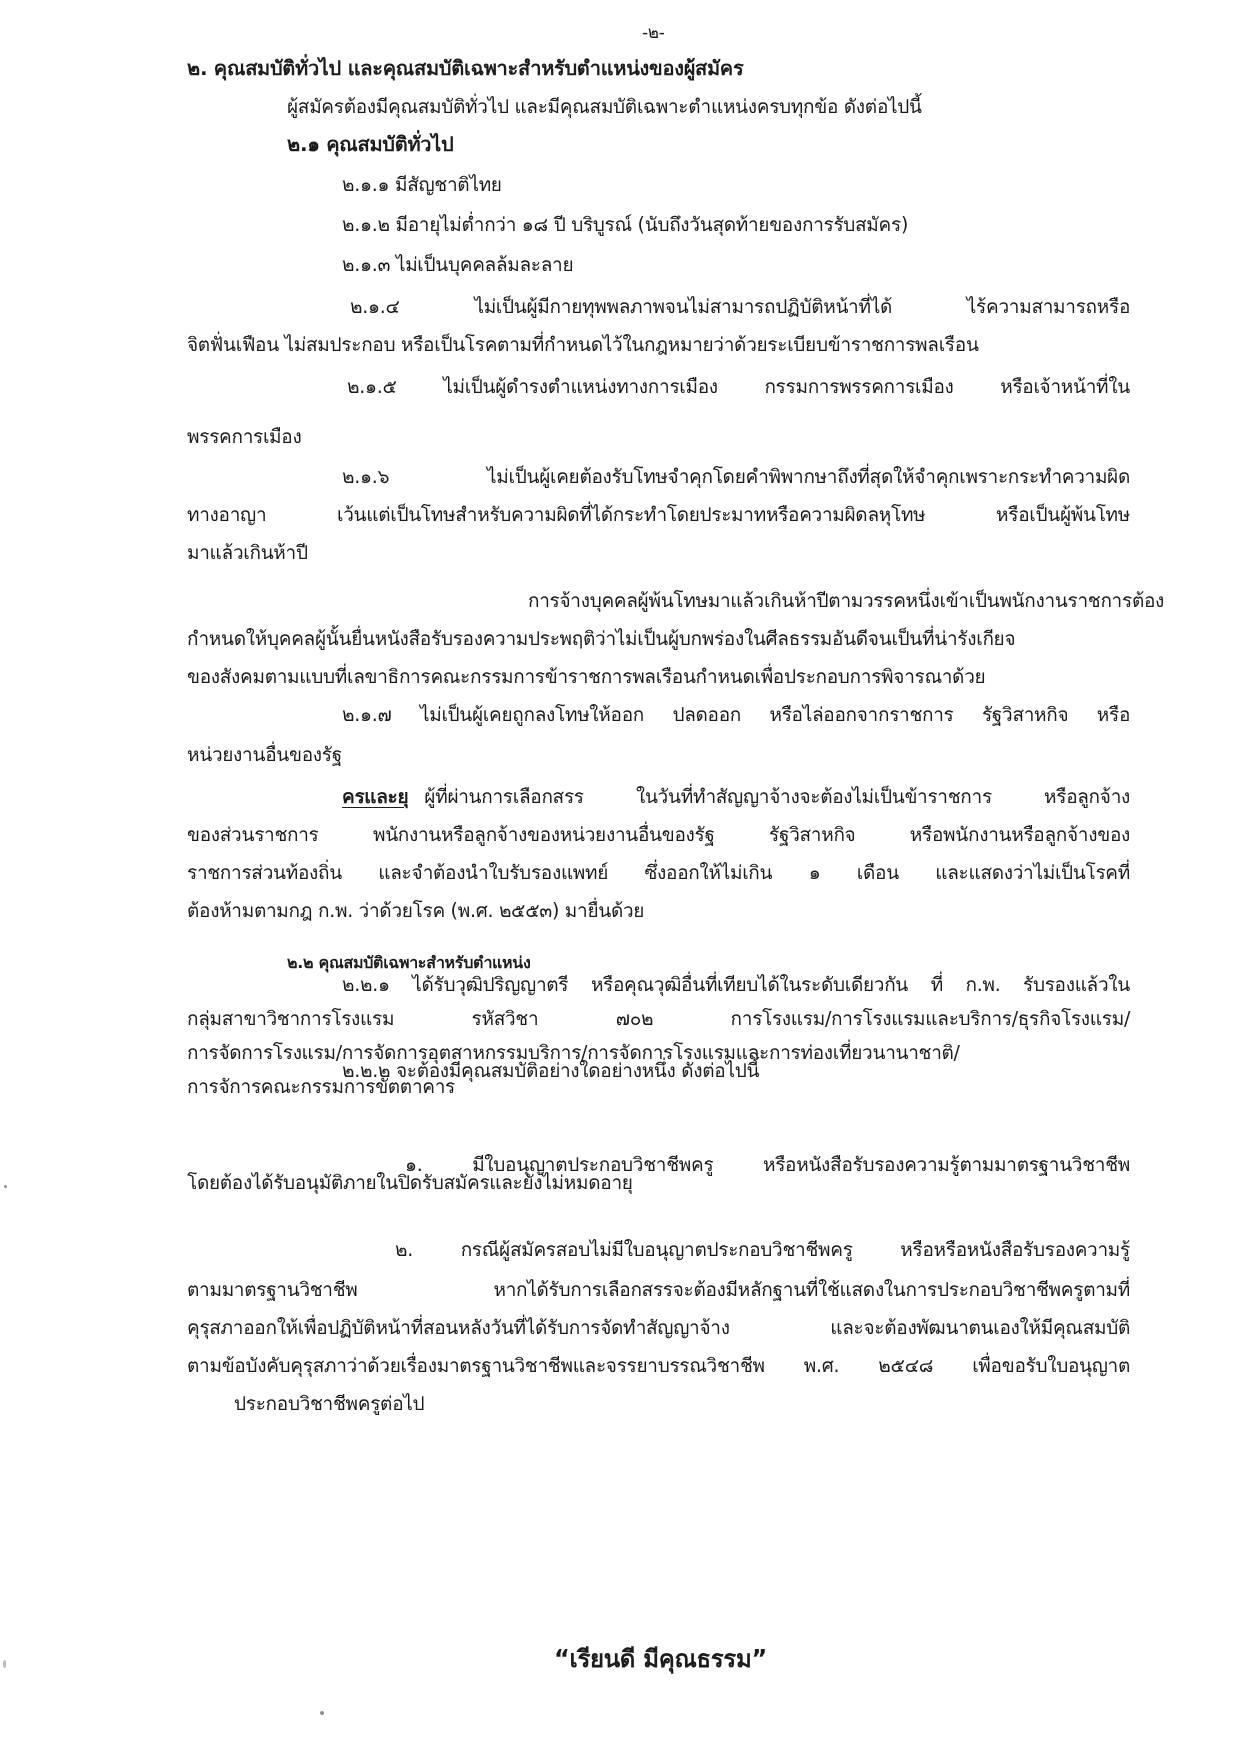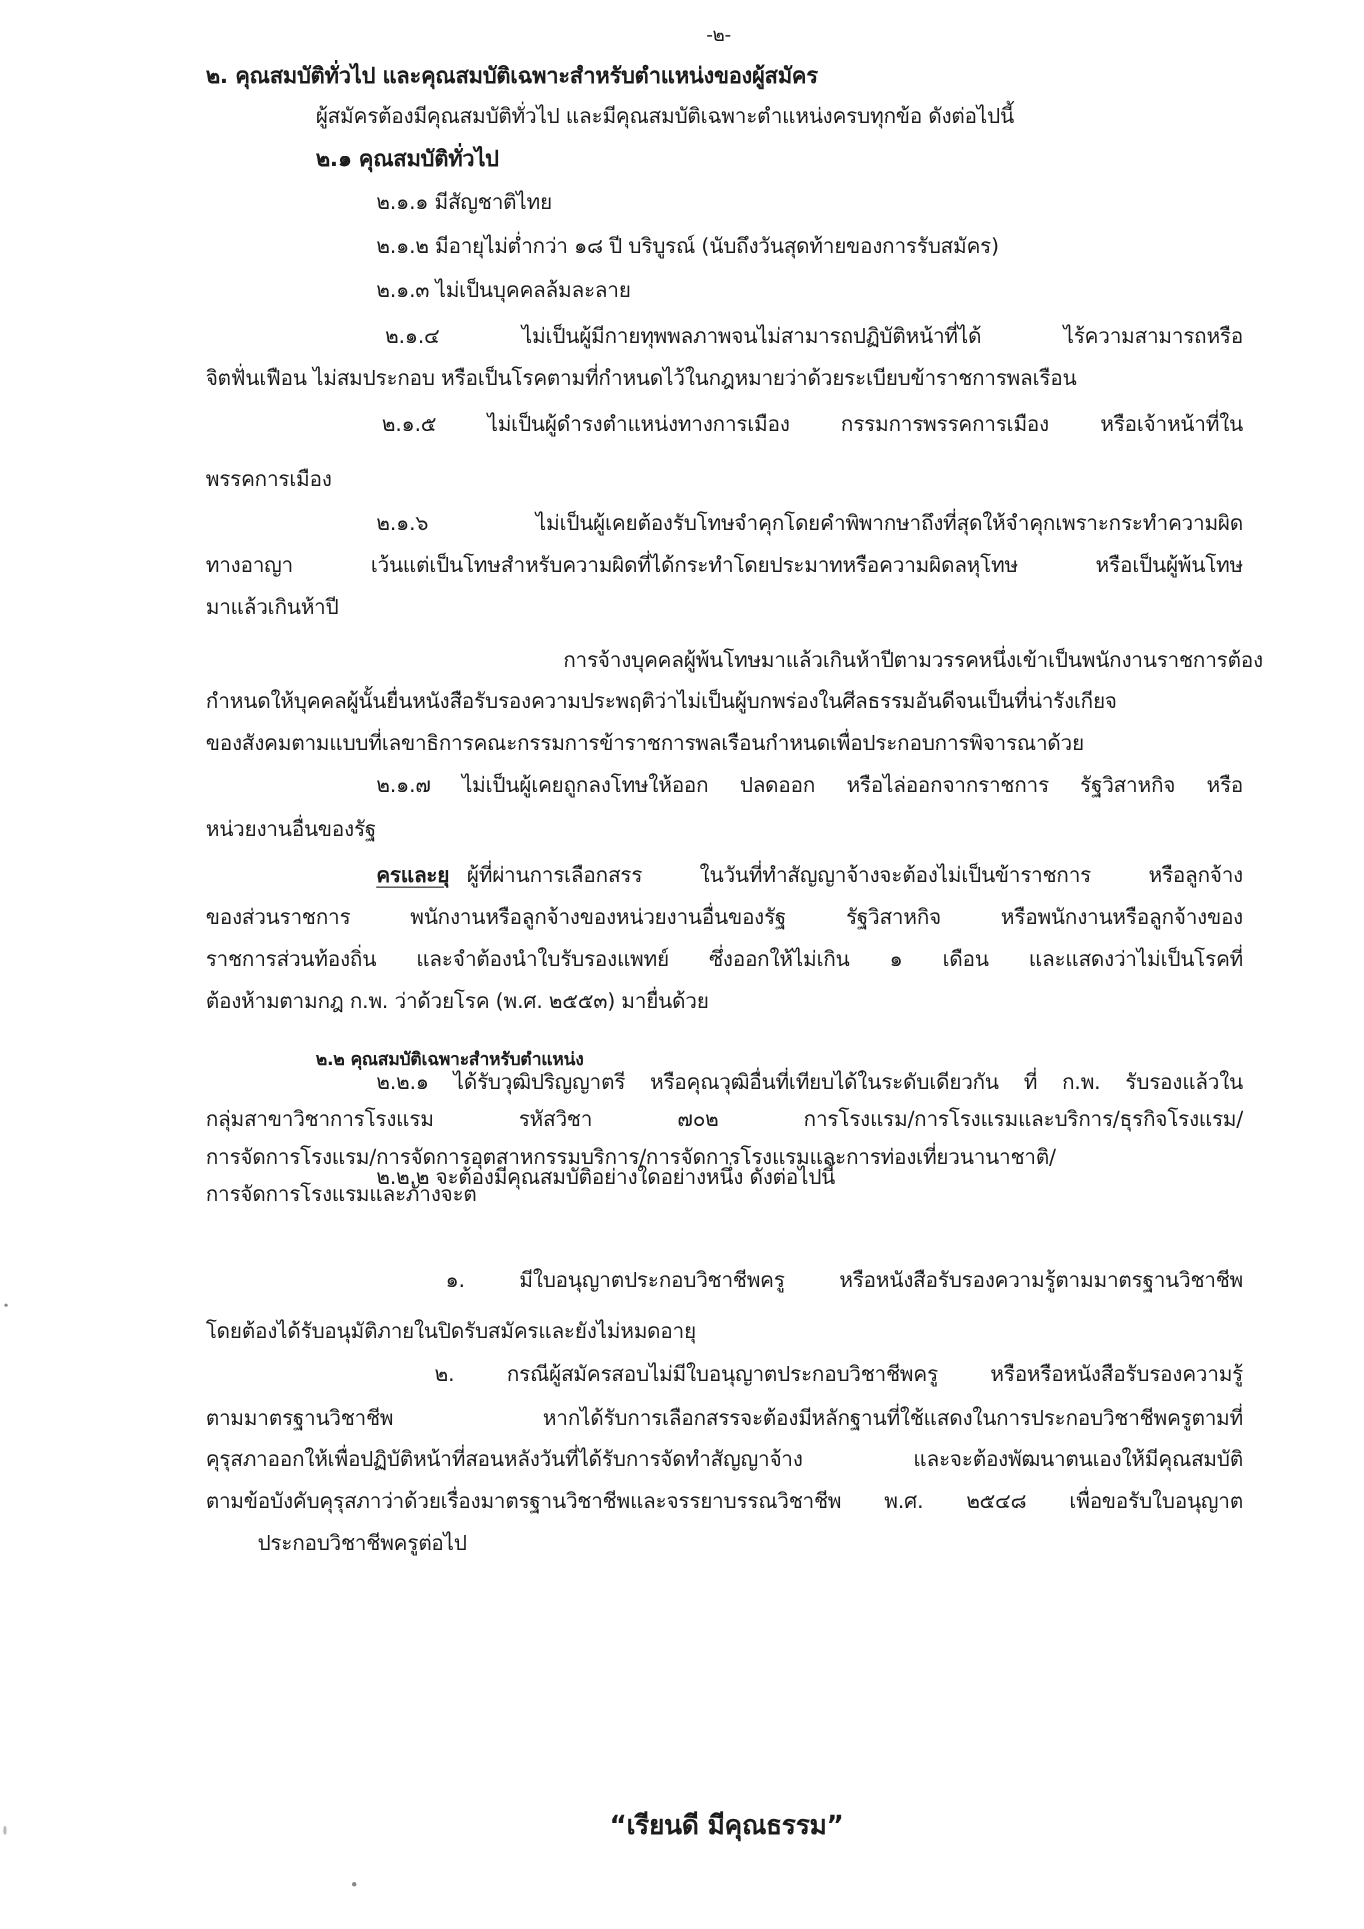--- a/index.html
+++ b/index.html
@@ -39,46 +39,46 @@
   <div class="line just" style="left:350px; top:292px; width:780px;">๒.๑.๔ ไม่เป็นผู้มีกายทุพพลภาพจนไม่สามารถปฏิบัติหน้าที่ได้  ไร้ความสามารถหรือ</div>
   <div class="line" style="left:187px; top:330px;">จิตฟั่นเฟือน ไม่สมประกอบ  หรือเป็นโรคตามที่กำหนดไว้ในกฎหมายว่าด้วยระเบียบข้าราชการพลเรือน</div>
 
   <div class="line just" style="left:347px; top:372px; width:783px;">๒.๑.๕ ไม่เป็นผู้ดำรงตำแหน่งทางการเมือง  กรรมการพรรคการเมือง  หรือเจ้าหน้าที่ใน</div>
   <div class="line" style="left:187px; top:422px;">พรรคการเมือง</div>
 
   <div class="line just" style="left:342px; top:462px; width:788px;">๒.๑.๖ ไม่เป็นผู้เคยต้องรับโทษจำคุกโดยคำพิพากษาถึงที่สุดให้จำคุกเพราะกระทำความผิด</div>
   <div class="line just" style="left:187px; top:500px; width:943px;">ทางอาญา เว้นแต่เป็นโทษสำหรับความผิดที่ได้กระทำโดยประมาทหรือความผิดลหุโทษ หรือเป็นผู้พ้นโทษ</div>
   <div class="line" style="left:187px; top:538px;">มาแล้วเกินห้าปี</div>
 
-  <div class="line just" style="left:512px; top:586px; width:610px;">การจ้างบุคคลผู้พ้นโทษมาแล้วเกินห้าปีตามวรรคหนึ่งเข้าเป็นพนักงานราชการต้อง</div>
+  <div class="line just" style="left:528px; top:586px; width:610px;">การจ้างบุคคลผู้พ้นโทษมาแล้วเกินห้าปีตามวรรคหนึ่งเข้าเป็นพนักงานราชการต้อง</div>
   <div class="line just" style="left:187px; top:624px; width:943px;">กำหนดให้บุคคลผู้นั้นยื่นหนังสือรับรองความประพฤติว่าไม่เป็นผู้บกพร่องในศีลธรรมอันดีจนเป็นที่น่ารังเกียจ</div>
   <div class="line" style="left:187px; top:662px;">ของสังคมตามแบบที่เลขาธิการคณะกรรมการข้าราชการพลเรือนกำหนดเพื่อประกอบการพิจารณาด้วย</div>
 
   <div class="line just" style="left:342px; top:700px; width:788px;">๒.๑.๗ ไม่เป็นผู้เคยถูกลงโทษให้ออก  ปลดออก  หรือไล่ออกจากราชการ  รัฐวิสาหกิจ  หรือ</div>
   <div class="line" style="left:187px; top:740px;">หน่วยงานอื่นของรัฐ</div>
 
   <div class="line" style="left:342px; top:782px; width:788px; display:flex; justify-content:space-between;">
     <span class="bold underline">ครและยุ</span>
     <span class="just" style="flex:1; margin-left:16px; display:block;">ผู้ที่ผ่านการเลือกสรร  ในวันที่ทำสัญญาจ้างจะต้องไม่เป็นข้าราชการ  หรือลูกจ้าง</span>
   </div>
   <div class="line just" style="left:187px; top:820px; width:943px;">ของส่วนราชการ  พนักงานหรือลูกจ้างของหน่วยงานอื่นของรัฐ  รัฐวิสาหกิจ  หรือพนักงานหรือลูกจ้างของ</div>
   <div class="line just" style="left:187px; top:858px; width:943px;">ราชการส่วนท้องถิ่น  และจำต้องนำใบรับรองแพทย์  ซึ่งออกให้ไม่เกิน  ๑  เดือน  และแสดงว่าไม่เป็นโรคที่</div>
   <div class="line" style="left:187px; top:896px;">ต้องห้ามตามกฎ ก.พ.  ว่าด้วยโรค (พ.ศ. ๒๕๕๓)  มายื่นด้วย</div>
 
   <div class="line bold" style="left:287px; top:936px; font-size:16px;margin-top:13px;">๒.๒ คุณสมบัติเฉพาะสำหรับตำแหน่ง</div>
 
   <div class="line just" style="left:342px; top:970px; width:788px;">๒.๒.๑ ได้รับวุฒิปริญญาตรี หรือคุณวุฒิอื่นที่เทียบได้ในระดับเดียวกัน ที่ ก.พ. รับรองแล้วใน</div>
   <div class="line just" style="left:187px; top:1004px; width:943px;">กลุ่มสาขาวิชาการโรงแรม รหัสวิชา ๗๐๒ การโรงแรม/การโรงแรมและบริการ/ธุรกิจโรงแรม/</div>
   <div class="line just" style="left:187px; top:1038px; width:943px;">การจัดการโรงแรม/การจัดการอุตสาหกรรมบริการ/การจัดการโรงแรมและการท่องเที่ยวนานาชาติ/</div>
-  <div class="line" style="left:187px; top:1072px;">การจัดการโรงแรมและภัางจะต</div>
+  <div class="line" style="left:187px; top:1072px;">การจัการคณะกรรมการขัตตาคาร</div>
 
   <div class="line" style="left:342px; top:1056px;">๒.๒.๒ จะต้องมีคุณสมบัติอย่างใดอย่างหนึ่ง ดังต่อไปนี้</div>
 
   <div class="line just" style="left:405px; top:1150px; width:725px;">๑. มีใบอนุญาตประกอบวิชาชีพครู หรือหนังสือรับรองความรู้ตามมาตรฐานวิชาชีพ</div>
-  <div class="line" style="left:187px; top:1196px;">โดยต้องได้รับอนุมัติภายในปิดรับสมัครและยังไม่หมดอายุ</div>
+  <div class="line" style="left:187px; top:1168px;">โดยต้องได้รับอนุมัติภายในปิดรับสมัครและยังไม่หมดอายุ</div>
 
   <div class="line just" style="left:395px; top:1235px; width:735px;">๒. กรณีผู้สมัครสอบไม่มีใบอนุญาตประกอบวิชาชีพครู หรือหรือหนังสือรับรองความรู้</div>
   <div class="line just" style="left:187px; top:1275px; width:943px;">ตามมาตรฐานวิชาชีพ หากได้รับการเลือกสรรจะต้องมีหลักฐานที่ใช้แสดงในการประกอบวิชาชีพครูตามที่</div>
   <div class="line just" style="left:187px; top:1313px; width:943px;">คุรุสภาออกให้เพื่อปฏิบัติหน้าที่สอนหลังวันที่ได้รับการจัดทำสัญญาจ้าง และจะต้องพัฒนาตนเองให้มีคุณสมบัติ</div>
   <div class="line just" style="left:187px; top:1351px; width:943px;">ตามข้อบังคับคุรุสภาว่าด้วยเรื่องมาตรฐานวิชาชีพและจรรยาบรรณวิชาชีพ พ.ศ. ๒๕๔๘ เพื่อขอรับใบอนุญาต</div>
   <div class="line" style="left:187px; top:1389px;margin-left:47px;">ประกอบวิชาชีพครูต่อไป</div>
 
   <div class="line motto" style="left:554px; top:1645px;">“เรียนดี มีคุณธรรม”</div>
 
   <div class="speck" style="left:320px; top:1711px; width:4px; height:4px;"></div>

